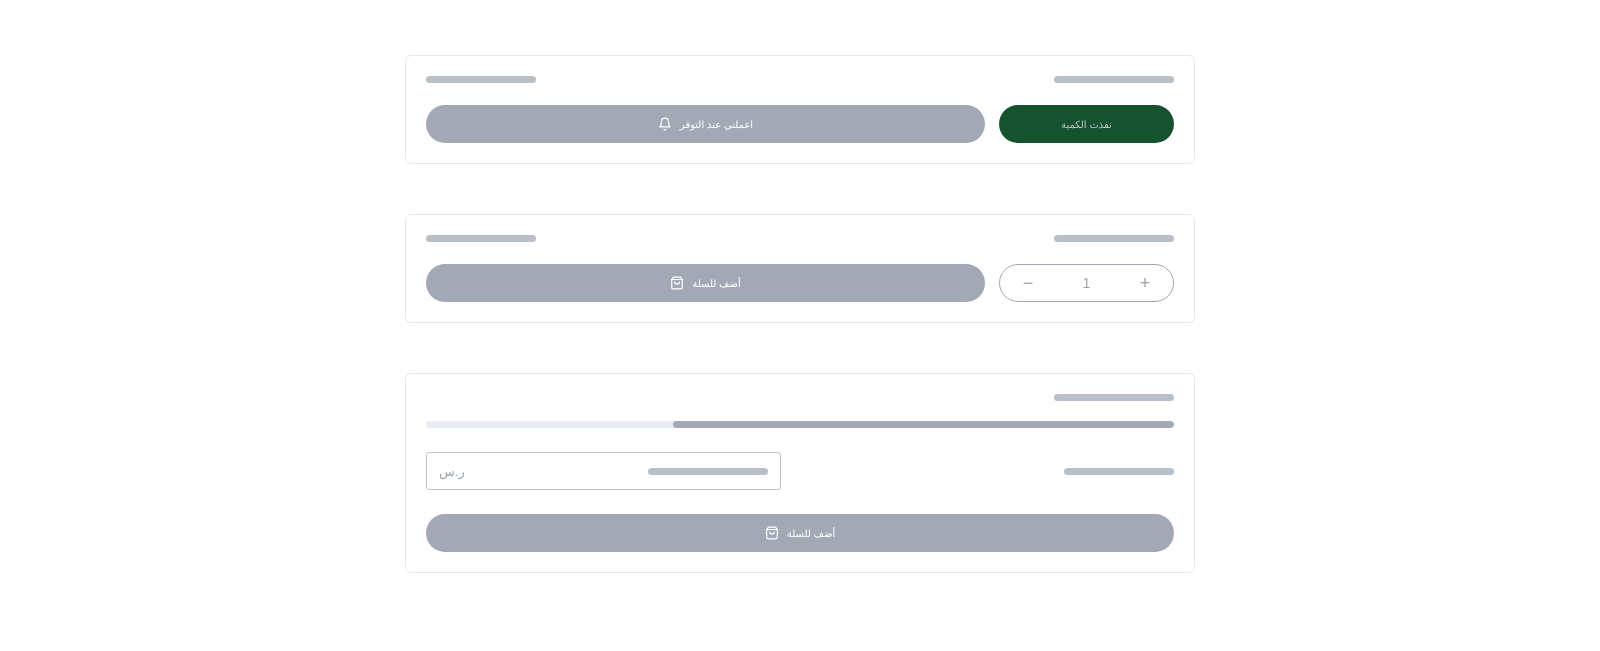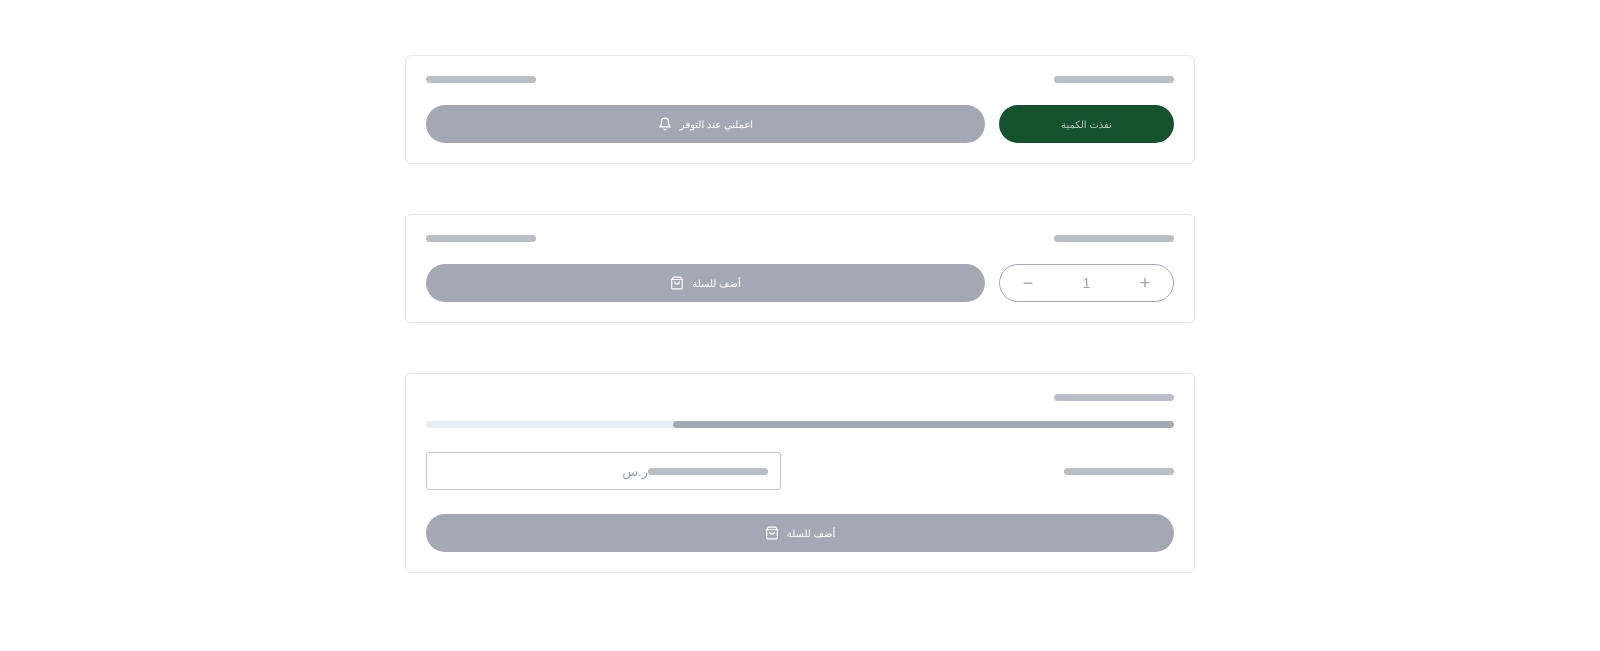--- a/index.html
+++ b/index.html
@@ -127,21 +127,21 @@
     align-items: center;
     margin-bottom: 24px;
   }
   .donation-input-wrap {
     width: 355px;
     height: 38px;
     border: 1px solid #bfc3cb;
     border-radius: 3px;
     display: flex;
     align-items: center;
-    justify-content: flex-start;
+    justify-content: space-between;
     padding: 0 12px;
   }
   .donation-input-placeholder {
     width: 120px;
     height: 7px;
     background: #b9bfc9;
     border-radius: 4px;
   }
   .currency-label {
     color: #9ca3af;

